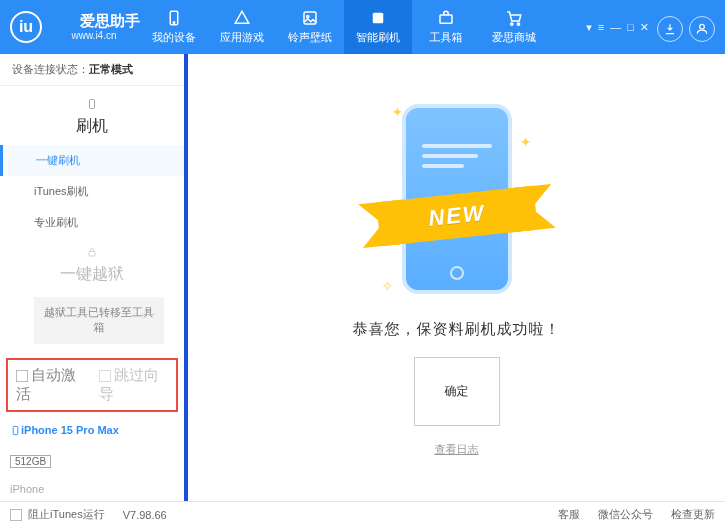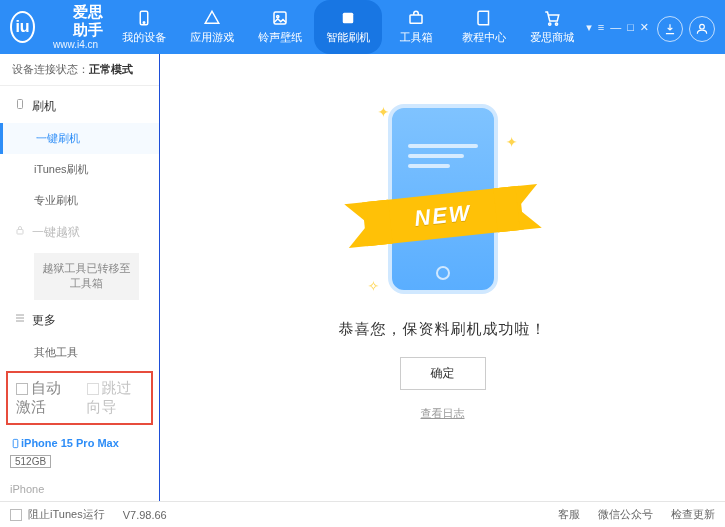--- a/index.html
+++ b/index.html
@@ -6,57 +6,57 @@
 body { width: 725px; height: 527px; background: #fff; overflow: hidden; font-size: 12px; }
 
 .header { background: #2d8df7; height: 54px; display: flex; align-items: center; padding: 0 10px; color: #fff; }
 .logo-area { display: flex; align-items: center; width: 130px; }
 .logo-circle { width: 32px; height: 32px; border: 2px solid #fff; border-radius: 50%; display: flex; align-items: center; justify-content: center; font-weight: bold; font-size: 16px; margin-right: 6px; }
 .logo-text { line-height: 1.2; }
 .logo-title { font-size: 15px; font-weight: bold; margin-left: 32px; }
 .logo-url { font-size: 10px; opacity: 0.9; text-align: center; }
 .nav { display: flex; height: 100%; }
 .nav-item { width: 68px; display: flex; flex-direction: column; align-items: center; justify-content: center; cursor: pointer; font-size: 11px; gap: 3px; }
-.nav-item.active { background: #1876e3; border-radius: 16px; }
+.nav-item.active { background: #1876e3; }
 .nav-icon { width: 18px; height: 18px; }
 .header-right { margin-left: auto; display: flex; align-items: center; gap: 8px; }
 .win-controls { display: flex; gap: 6px; font-size: 11px; opacity: 0.9; }
 .circle-btn { width: 26px; height: 26px; border: 1.5px solid rgba(255,255,255,0.7); border-radius: 50%; display: flex; align-items: center; justify-content: center; cursor: pointer; }
 
 .body-area { display: flex; height: calc(100% - 54px - 26px); }
-.sidebar { width: 160px; border-right: 1px solid #1d4ed8; display: flex; flex-direction: column; }
+.sidebar { width: 188px; border-right: 4px solid #1d4ed8; display: flex; flex-direction: column; }
 .status-bar { padding: 8px 12px; font-size: 11px; color: #666; border-bottom: 1px solid #eee; }
 .status-val { color: #333; font-weight: bold; }
 .side-list { flex: 1; overflow: auto; padding-top: 4px; }
-.side-group { padding: 8px 14px; font-size: 12px; color: #333; display: flex; gap: 6px; cursor: pointer; }
+.side-group { padding: 8px 14px; font-size: 16px; color: #333; display: flex; align-items: center; gap: 6px; cursor: pointer; flex-direction: column; }
 .side-group .gicon { width: 12px; height: 12px; opacity: 0.6; }
 .side-sub { padding: 8px 14px 8px 34px; font-size: 11px; color: #666; cursor: pointer; }
 .side-sub.active { color: #2d8df7; border-left: 3px solid #2d8df7; padding-left: 33px; background: #f5faff; }
 .jailbreak-note { margin: 4px 20px 4px 34px; background: #f3f3f3; padding: 8px; font-size: 11px; color: #888; text-align: center; line-height: 1.4; }
 .checkbox-row { border: 2px solid #e74c3c; margin: 6px; padding: 6px 8px; display: flex; gap: 14px; align-items: center; font-size: 15px; color: #888; }
 .cb { width: 12px; height: 12px; border: 1px solid #bbb; display: inline-block; vertical-align: middle; margin-right: 3px; }
 .device-box { padding: 6px 10px; font-size: 11px; }
 .device-name { color: #2d8df7; font-weight: bold; display: flex; align-items: center; }
-.storage-badge { display: inline-block; border: 1px solid #aaa; padding: 0 4px; font-size: 10px; color: #666; margin-top: 6px; }
+.storage-badge { display: inline-block; border: 1px solid #aaa; padding: 0 4px; font-size: 10px; color: #666; margin-top: 19px; }
 .device-type { color: #aaa; margin-top: 15px; }
 
 .main { flex: 1; display: flex; flex-direction: column; align-items: center; justify-content: flex-start; padding-top: 40px; position: relative; }
 .phone-illust { width: 170px; height: 210px; position: relative; margin-bottom: 16px; }
 .phone-body { position: absolute; left: 50%; transform: translateX(-50%); top: 10px; width: 110px; height: 190px; border: 4px solid #d0e8ff; border-radius: 16px; background: linear-gradient(#7fc3ff,#5aaeff); }
 .phone-screen-lines { position: absolute; top: 30px; left: 50%; transform: translateX(-50%); width: 70px; }
 .phone-screen-lines div { height: 4px; background: rgba(255,255,255,0.7); margin: 6px 0; border-radius: 2px; }
 .phone-home { position: absolute; bottom: 10px; left: 50%; transform: translateX(-50%); width: 14px; height: 14px; border: 2px solid #d0e8ff; border-radius: 50%; }
 .ribbon { position: absolute; top: 100px; left: 6px; right: 6px; height: 44px; background: #ffc107; transform: rotate(-6deg); display: flex; align-items: center; justify-content: center; }
 .ribbon::before, .ribbon::after { content:""; position: absolute; width: 0; height: 0; border: 22px solid #ffc107; }
 .ribbon::before { left: -18px; border-left-color: transparent; }
 .ribbon::after { right: -18px; border-right-color: transparent; }
 .ribbon-text { color: #fff; font-weight: 900; font-size: 22px; letter-spacing: 2px; font-style: italic; text-shadow: 0 1px 0 rgba(0,0,0,0.15); }
 .sparkle { position: absolute; color: #ffd54f; font-size: 14px; }
 .success-msg { font-size: 15px; color: #333; margin-bottom: 18px; letter-spacing: 1px; }
-.ok-btn { border: 1px solid #ccc; background: #fff; padding: 7px 30px; font-size: 12px; cursor: pointer; color: #333; }
+.ok-btn { border: 1px solid #ccc; background: #fff; padding: 25px 30px; font-size: 12px; cursor: pointer; color: #333; }
 .log-link { margin-top: 16px; font-size: 11px; color: #999; text-decoration: underline; cursor: pointer; }
 
 .footer { height: 26px; border-top: 1px solid #e5e5e5; display: flex; align-items: center; padding: 0 10px; font-size: 11px; color: #666; gap: 18px; }
 .footer .spacer { flex: 1; }
 .footer .fitem { cursor: pointer; }
 </style>
 </head>
 <body>
 
 <div class="header">
@@ -94,26 +94,20 @@
           <rect x="5" y="5" width="14" height="14" rx="2"></rect>
         </svg>
       <span>智能刷机</span>
     </div>
     <div class="nav-item">
       <svg class="nav-icon" viewBox="0 0 24 24" fill="none" stroke="#fff" stroke-width="2">
           <rect x="4" y="8" width="16" height="11" rx="1"></rect>
           <path d="M9 8V6a3 3 0 016 0v2"></path>
         </svg>
       <span>工具箱</span>
-    </div>
-    <div class="nav-item">
-      <svg class="nav-icon" viewBox="0 0 24 24" fill="none" stroke="#fff" stroke-width="2">
-          <path d="M4 5a2 2 0 012-2h12v18H6a2 2 0 01-2-2z"></path>
-        </svg>
-      <span>教程中心</span>
     </div>
     <div class="nav-item">
       <svg class="nav-icon" viewBox="0 0 24 24" fill="none" stroke="#fff" stroke-width="2">
           <circle cx="9" cy="20" r="1.5"></circle>
           <circle cx="18" cy="20" r="1.5"></circle>
           <path d="M3 4h3l3 12h10l2-8H7"></path>
         </svg>
       <span>爱思商城</span>
     </div>
   </div>

